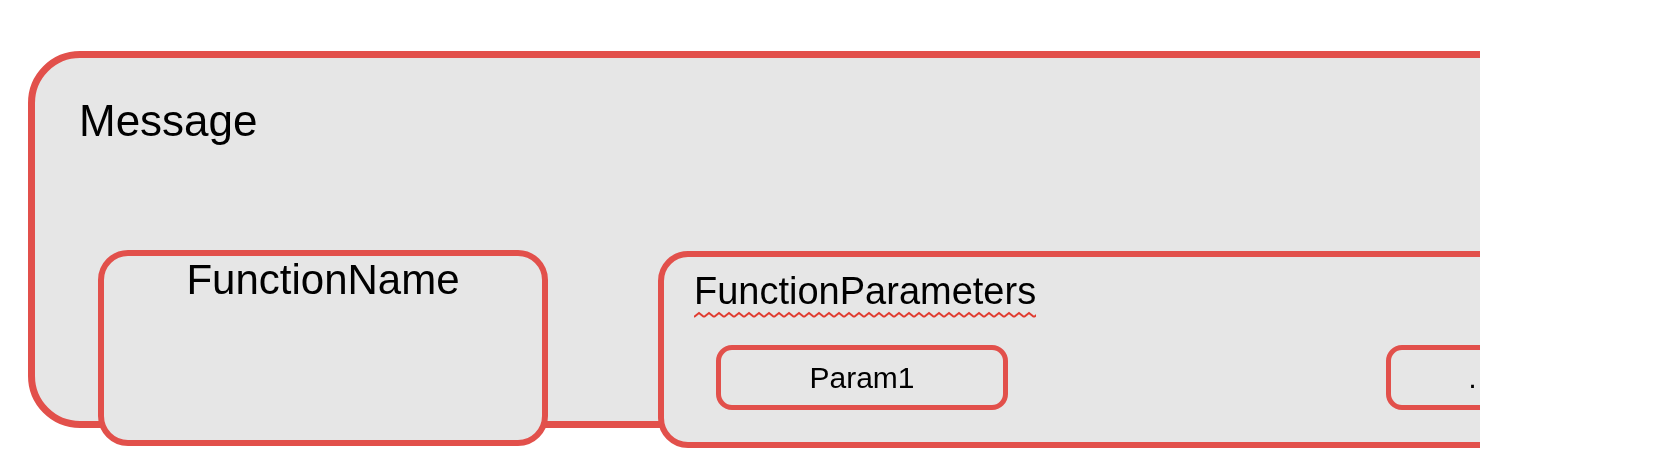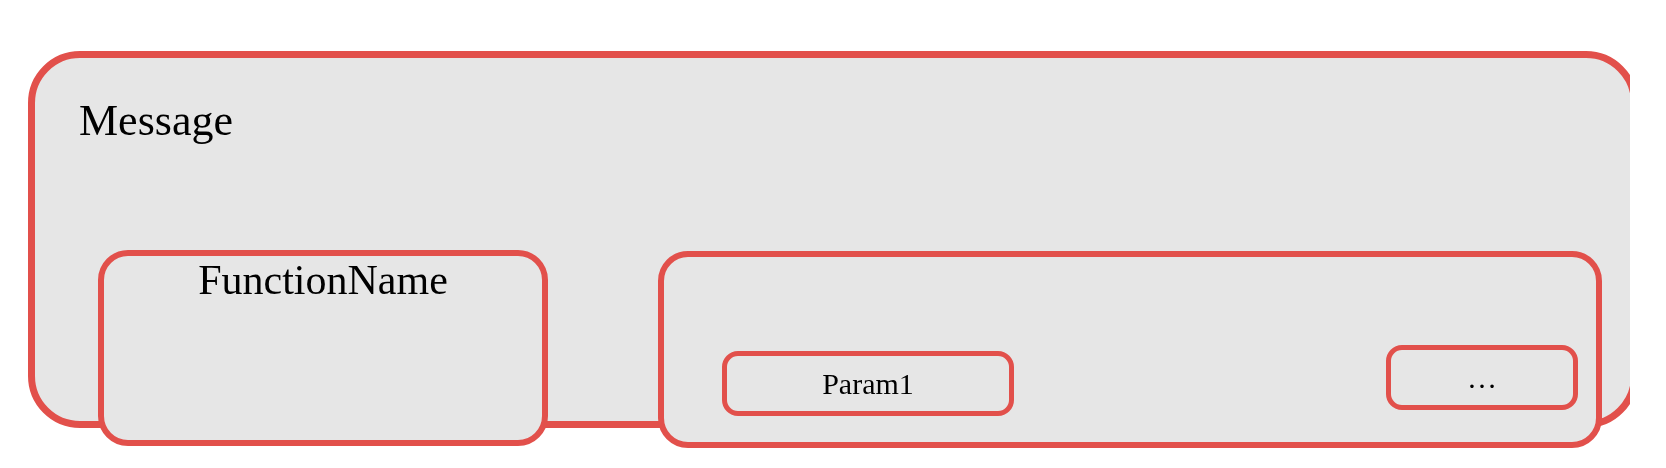--- a/index.html
+++ b/index.html
@@ -6,24 +6,24 @@
     --red: #E2504B;
     --fill: #E6E6E6;
     --text: #000000;
     --squiggle: #E13B2F;
     --canvas-bg: #FFFFFF;
   }
   * { margin: 0; padding: 0; box-sizing: border-box; }
   html, body { background: var(--canvas-bg); }
   .canvas {
     position: relative;
-    width: 1630px;
+    width: 1480px;
     height: 468px;
     background: var(--canvas-bg);
-    font-family: Liberation Serif, serif;
+    font-family: Liberation Sans, sans-serif;
     color: var(--text);
     overflow: hidden;
   }
   .box {
     position: absolute;
     background: var(--fill);
     border-style: solid;
     border-color: var(--red);
   }
   .message-box {
@@ -78,39 +78,50 @@
   .param-box {
     border-width: 5px;
     border-radius: 16px;
     display: flex;
     align-items: center;
     justify-content: center;
     font-size: 30px;
     top: 88px;
     height: 65px;
   }
-  .param-1 { left: 58px;  width: 292px; margin-top: 6px; }
+  .param-1 { left: 52px;  width: 292px; }
   .param-2 { left: 384px; width: 290px; }
   .param-3 { left: 722px; width: 192px; }
 </style>
 </head>
 <body>
 
 <div class="canvas">
 
   <div class="box message-box">
 
     <div class="message-label">Message</div>
 
     <div class="box function-name-box">
       <span class="function-name-label">FunctionName</span>
     </div>
 
     <div class="box function-params-box">
 
+      <div class="function-params-label-wrap">
+        <span class="function-params-label">FunctionParameters</span>
+        <svg class="squiggle" xmlns="http://www.w3.org/2000/svg" preserveAspectRatio="none">
+          <defs>
+            <pattern id="zigzag" width="10" height="8" patternUnits="userSpaceOnUse">
+              <path d="M0 6 L5 2 L10 6" fill="none" stroke="#E13B2F" stroke-width="2"></path>
+            </pattern>
+          </defs>
+          <rect width="100%" height="8" fill="url(#zigzag)"></rect>
+        </svg>
+      </div>
 
       <div class="box param-box param-1">
         <span>Param1</span>
       </div>
 
 
       <div class="box param-box param-3">
         <span>…</span>
       </div>
 

